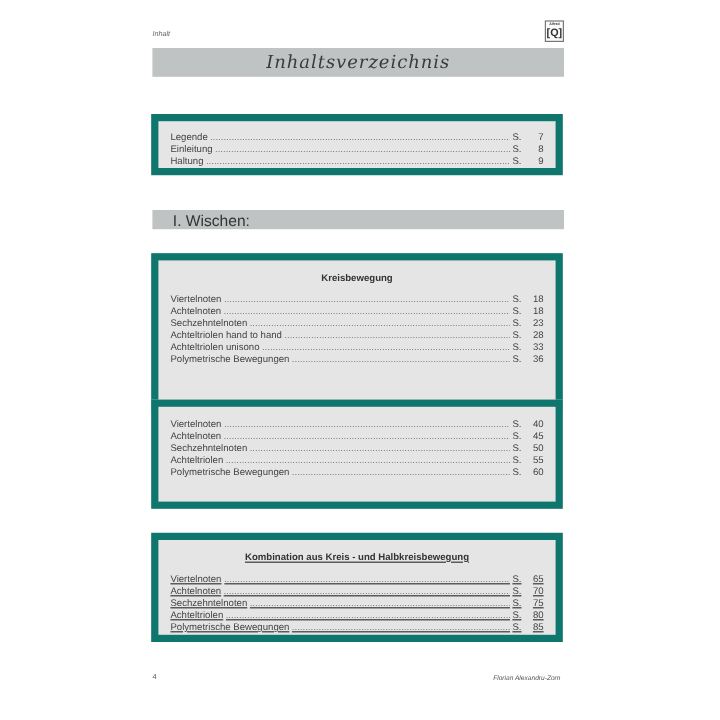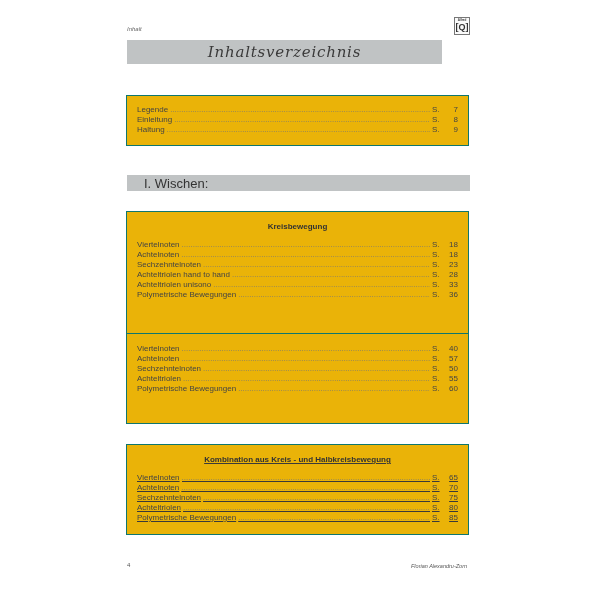--- a/index.html
+++ b/index.html
@@ -11,29 +11,29 @@
     position: absolute; left: 127px; top: 26px; font-size: 6px; font-style: italic; color: #666;
   }
   .logo {
     position: absolute; left: 454px; top: 17px; width: 16px; height: 18px;
     border: 1px solid #777; box-sizing: border-box; background: #fafafa;
     display: flex; flex-direction: column; align-items: center; justify-content: flex-start;
   }
   .logo .logo-top { font-size: 3px; line-height: 4px; color: #444; font-weight: bold; }
   .logo .logo-mark { font-size: 9px; line-height: 11px; color: #333; font-weight: bold; }
   .title-banner {
-    position: absolute; left: 127px; top: 40px; width: 315px; height: 24px;
+    position: absolute; left: 127px; top: 40px; width: 343px; height: 24px;
     background: #c0c3c4; display: flex; align-items: center; justify-content: center;
   }
   .title-banner span {
     font-family: "DejaVu Serif", serif; font-style: italic; font-size: 15px; color: #3a3a3a; letter-spacing: 0.8px;
   }
   .toc-box {
-    position: absolute; left: 126px; width: 343px; border: 1px solid #0f766e; box-sizing: border-box;
-    background: #eab308;
+    position: absolute; left: 126px; width: 343px; border: 6px solid #0f766e; box-sizing: border-box;
+    background: #e5e5e5;
   }
   .box-heading {
     text-align: center; font-size: 8px; font-weight: bold; color: #333; margin-bottom: 9px;
   }
   .toc-row {
     display: flex; align-items: baseline; font-size: 8px; line-height: 10px; color: #444;
   }
   .toc-row .lbl { white-space: nowrap; }
   .toc-row .dots {
     flex: 1; overflow: hidden; white-space: nowrap; color: #777; letter-spacing: 0px; margin: 0 2px;
@@ -134,21 +134,21 @@
   <div class="toc-row">
     <span class="lbl">Viertelnoten</span>
     <span class="dots"></span>
     <span class="s">S.</span>
     <span class="pg">40</span>
   </div>
   <div class="toc-row">
     <span class="lbl">Achtelnoten</span>
     <span class="dots"></span>
     <span class="s">S.</span>
-    <span class="pg">57</span>
+    <span class="pg">45</span>
   </div>
   <div class="toc-row">
     <span class="lbl">Sechzehntelnoten</span>
     <span class="dots"></span>
     <span class="s">S.</span>
     <span class="pg">50</span>
   </div>
   <div class="toc-row">
     <span class="lbl">Achteltriolen</span>
     <span class="dots"></span>

